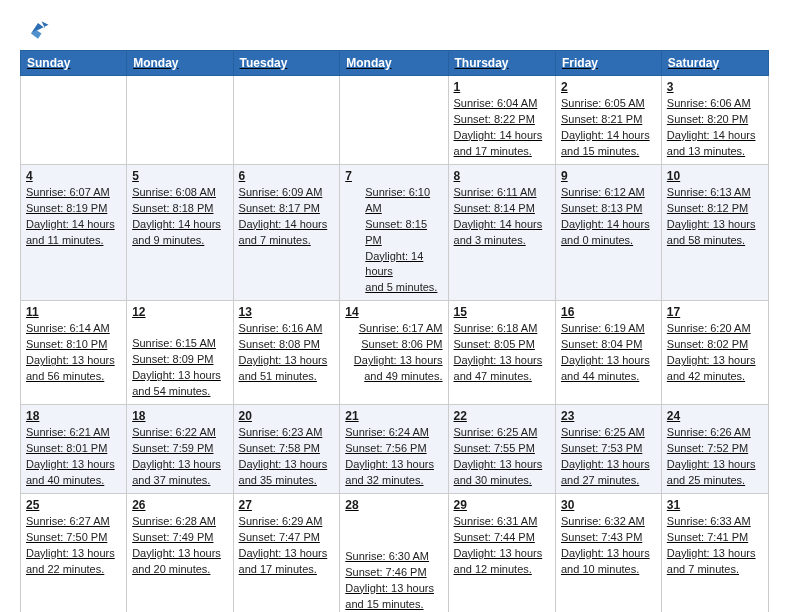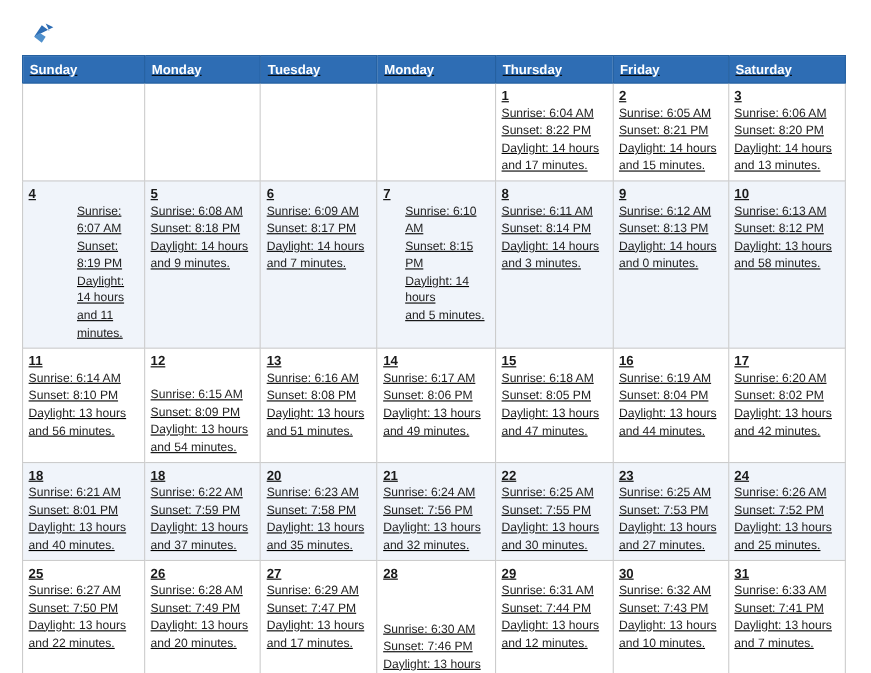--- a/index.html
+++ b/index.html
@@ -151,21 +151,21 @@
             <div class="day-number">3</div>
             <div class="day-info" style="white-space: pre-line;">Sunrise: 6:06 AM
 Sunset: 8:20 PM
 Daylight: 14 hours
 and 13 minutes.</div>
           </td>
         </tr>
         <tr>
           <td>
             <div class="day-number">4</div>
-            <div class="day-info" style="white-space: pre-line; margin-left: 44px;">Sunrise: 6:07 AM
+            <div class="day-info" style="white-space: pre-line;">Sunrise: 6:07 AM
 Sunset: 8:19 PM
 Daylight: 14 hours
 and 11 minutes.</div>
           </td>
           <td>
             <div class="day-number">5</div>
             <div class="day-info" style="white-space: pre-line;">Sunrise: 6:08 AM
 Sunset: 8:18 PM
 Daylight: 14 hours
 and 9 minutes.</div>
@@ -223,21 +223,21 @@
           </td>
           <td>
             <div class="day-number">13</div>
             <div class="day-info" style="white-space: pre-line;">Sunrise: 6:16 AM
 Sunset: 8:08 PM
 Daylight: 13 hours
 and 51 minutes.</div>
           </td>
           <td>
             <div class="day-number">14</div>
-            <div class="day-info" style="white-space: pre-line;">Sunrise: 6:17 AM
+            <div class="day-info" style="white-space: pre-line; text-align: right;">Sunrise: 6:17 AM
 Sunset: 8:06 PM
 Daylight: 13 hours
 and 49 minutes.</div>
           </td>
           <td>
             <div class="day-number">15</div>
             <div class="day-info" style="white-space: pre-line;">Sunrise: 6:18 AM
 Sunset: 8:05 PM
 Daylight: 13 hours
 and 47 minutes.</div>

